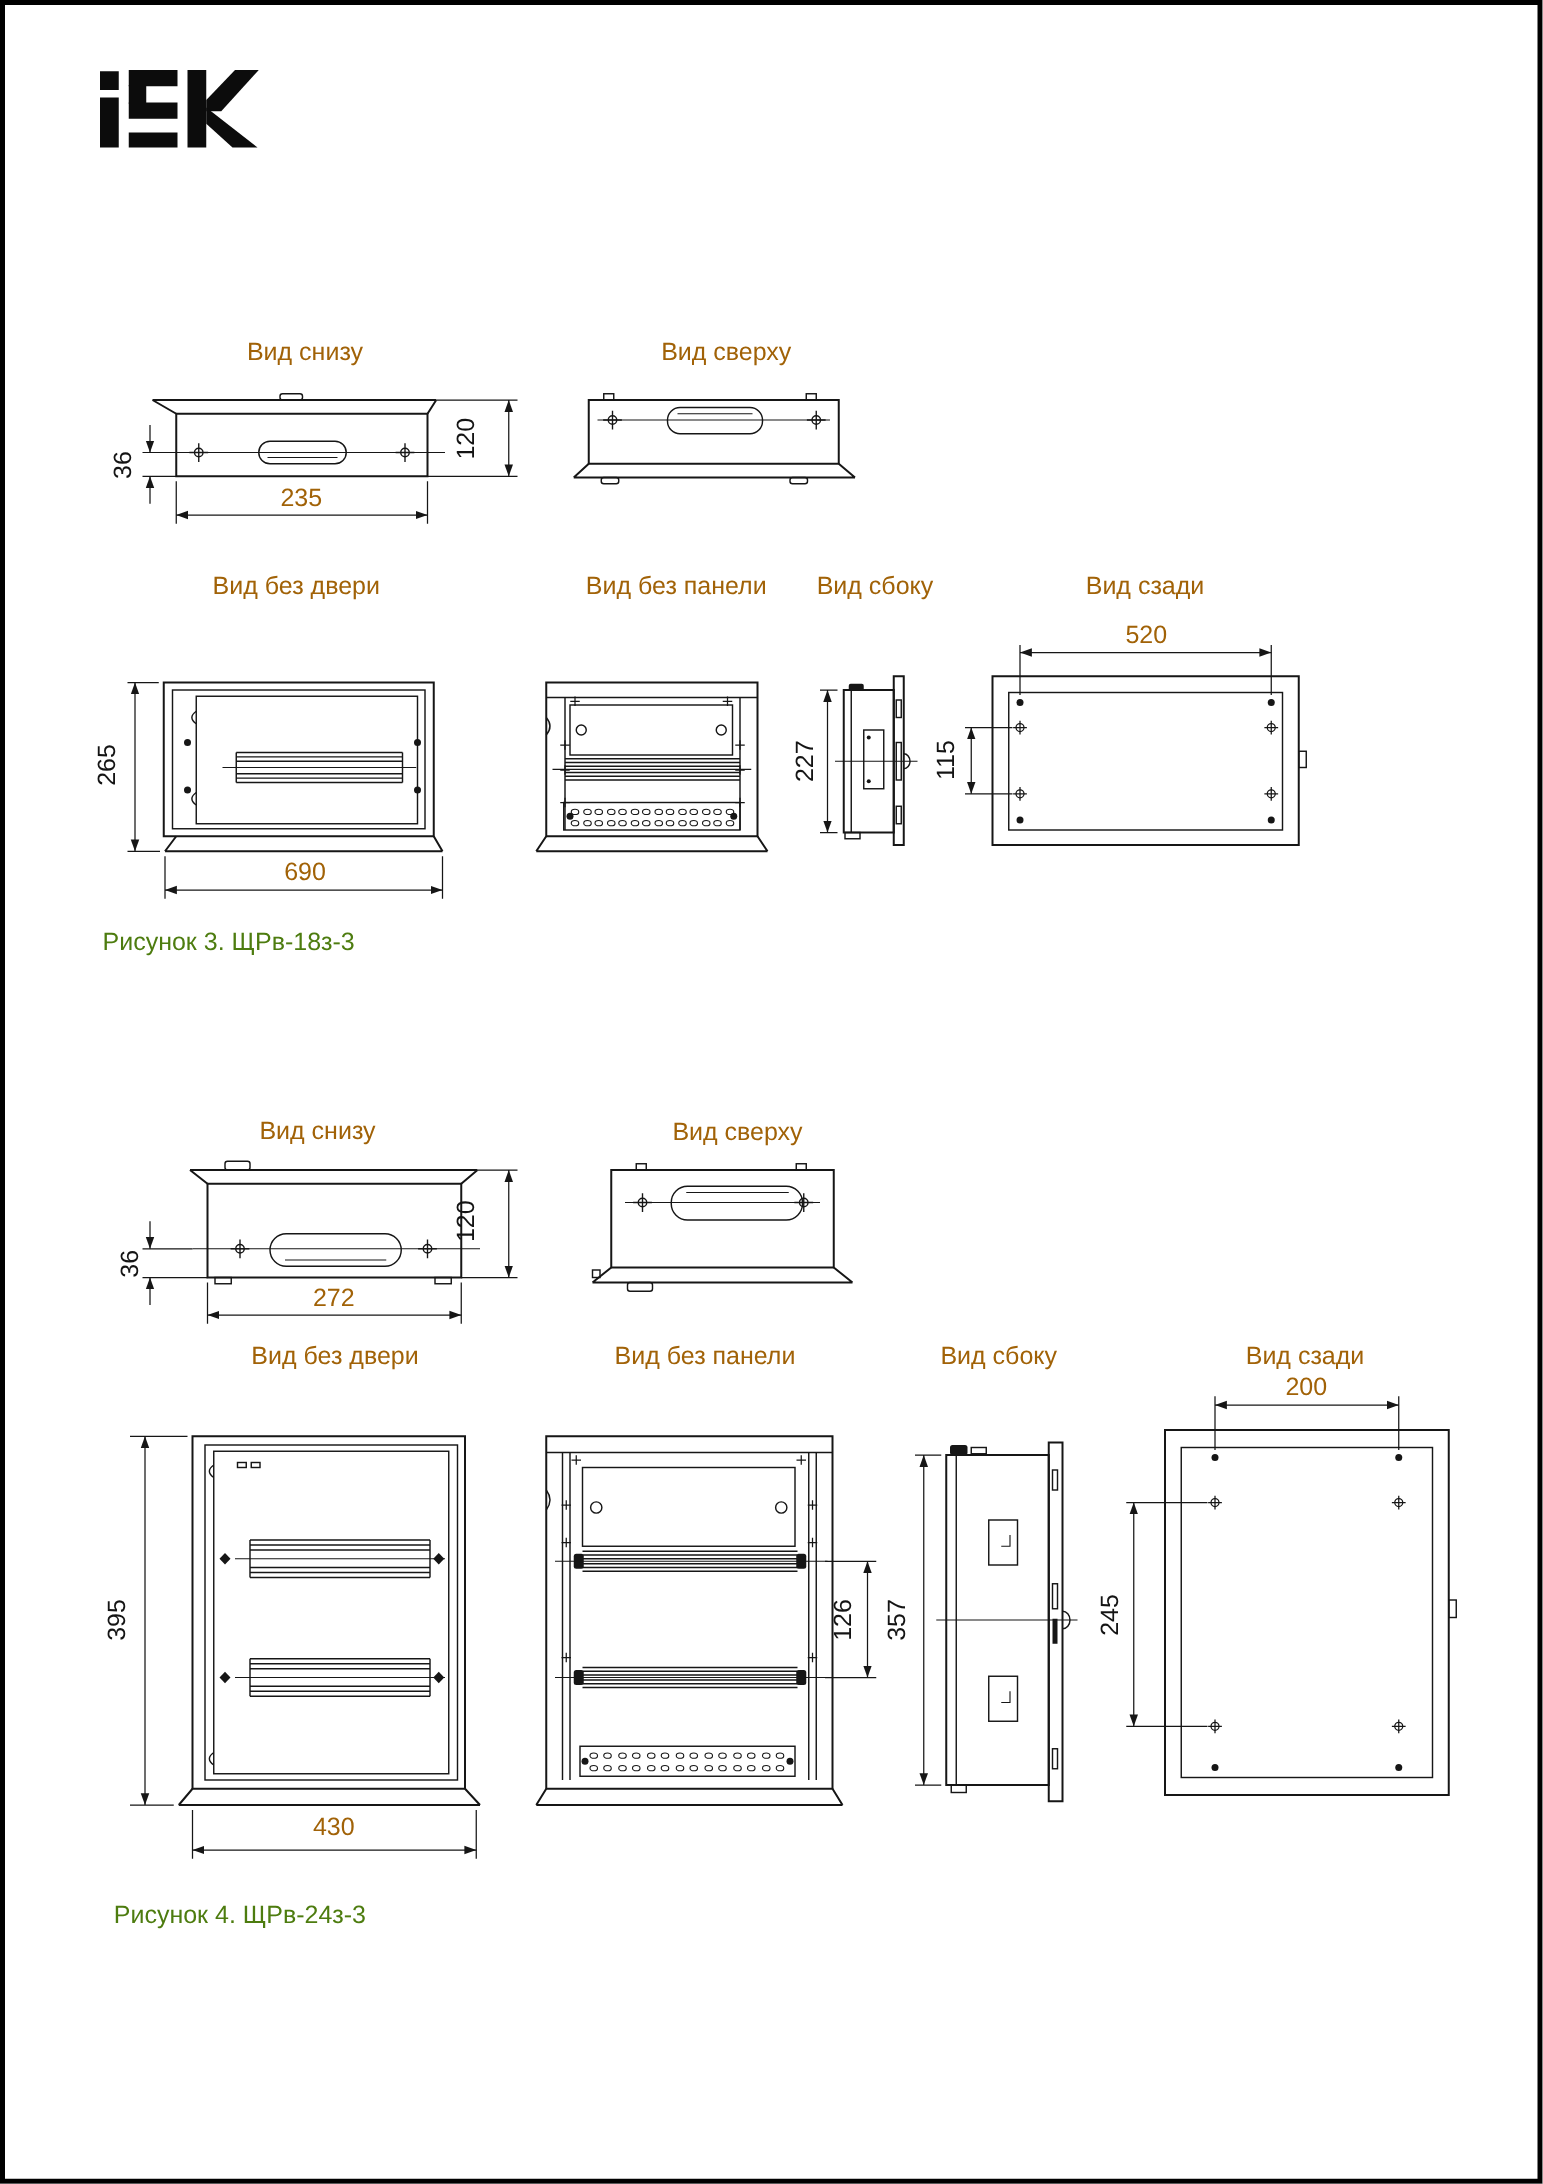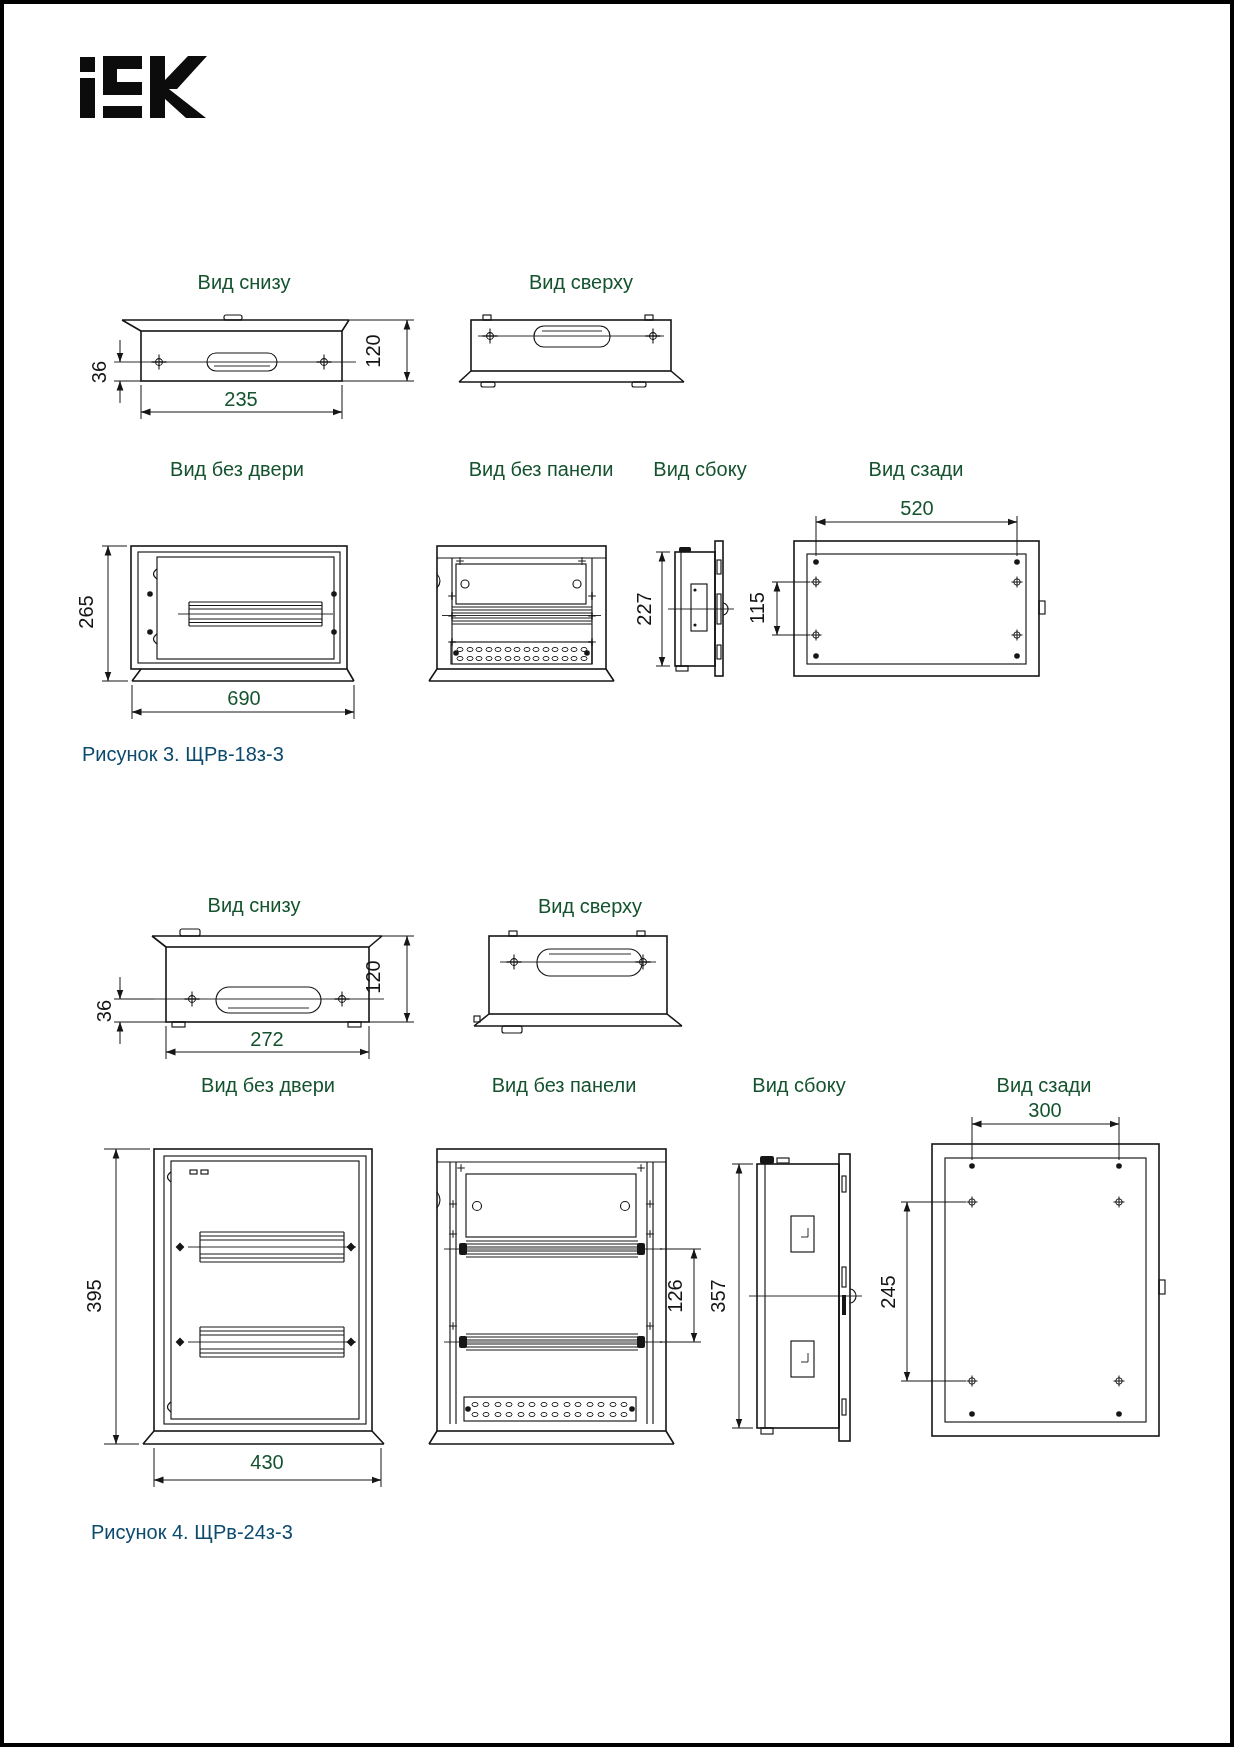--- a/index.html
+++ b/index.html
@@ -6,24 +6,24 @@
   .page{position:relative;width:1234px;height:1747px;background:#fff;margin:0 auto;
         border:4px solid #000;box-sizing:border-box;overflow:hidden;
         font-family:"Liberation Sans", sans-serif;}
   .art{position:absolute;left:0;top:0;width:1226px;height:1739px;}
   svg .o{stroke:#161616;fill:none;stroke-width:1.6;}
   svg .m{stroke:#161616;fill:none;stroke-width:1.15;}
   svg .f{stroke:#161616;fill:none;stroke-width:0.9;}
   svg .d{stroke:#161616;fill:none;stroke-width:1;}
   svg .blk{fill:#161616;stroke:none;}
   .t{position:absolute;transform:translate(-50%,-50%);font-size:20px;line-height:1;
-     color:#14532d;white-space:nowrap;}
+     color:#a16207;white-space:nowrap;}
   .tv{position:absolute;transform:translate(-50%,-50%) rotate(-90deg);font-size:20px;
       line-height:1;color:#141414;white-space:nowrap;}
-  .cap{position:absolute;font-size:20px;line-height:1.1;color:#0c4a6e;white-space:nowrap;}
+  .cap{position:absolute;font-size:20px;line-height:1.1;color:#4d7c0f;white-space:nowrap;}
 </style>
 </head>
 <body>
 
 <div class="page">
 
 <svg class="art" viewBox="0 0 1226 1739">
   <defs>
     <marker id="ar" viewBox="0 0 10 8" markerWidth="10" markerHeight="8" refX="9.5" refY="4" orient="auto-start-reverse" markerUnits="userSpaceOnUse">
       <path d="M0,0.6 L9.5,4 L0,7.4 Z" fill="#161616"></path>
@@ -370,17 +370,17 @@
 <span class="tv" style="left:369px;top:973px">120</span>
 <span class="t" style="left:263px;top:1035px">272</span>
 <span class="t" style="left:264px;top:1081px">Вид без двери</span>
 <span class="t" style="left:560px;top:1081px">Вид без панели</span>
 <span class="t" style="left:795px;top:1081px">Вид сбоку</span>
 <span class="t" style="left:1040px;top:1081px">Вид сзади</span>
 <span class="tv" style="left:90px;top:1292px">395</span>
 <span class="t" style="left:263px;top:1458px">430</span>
 <span class="tv" style="left:671px;top:1292px">126</span>
 <span class="tv" style="left:714px;top:1292px">357</span>
-<span class="t" style="left:1041px;top:1106px">300</span>
+<span class="t" style="left:1041px;top:1106px">200</span>
 <span class="tv" style="left:884px;top:1288px">245</span>
 <span class="cap" style="left:87px;top:1517px">Рисунок 4. ЩРв-24з-3</span>
 
 </div>
 
 </body></html>

